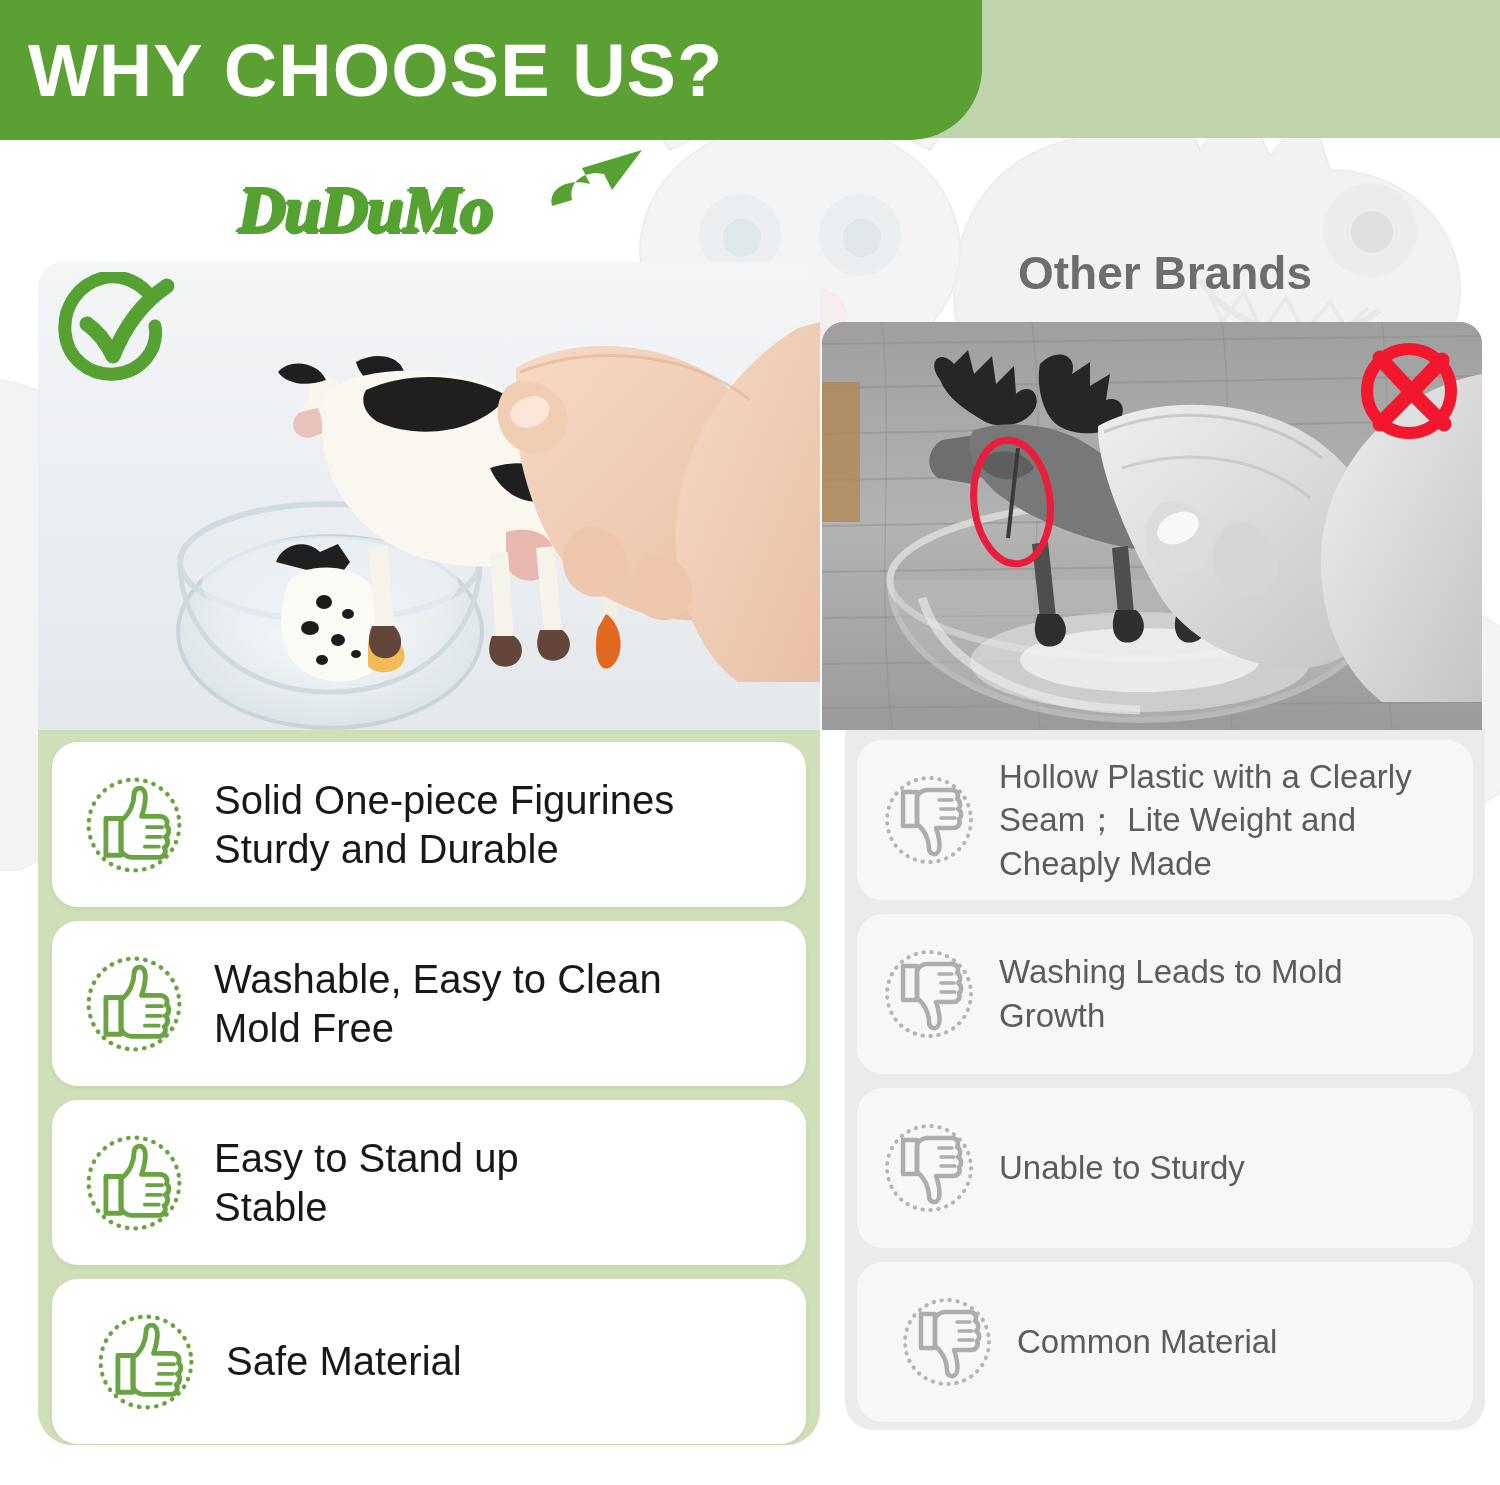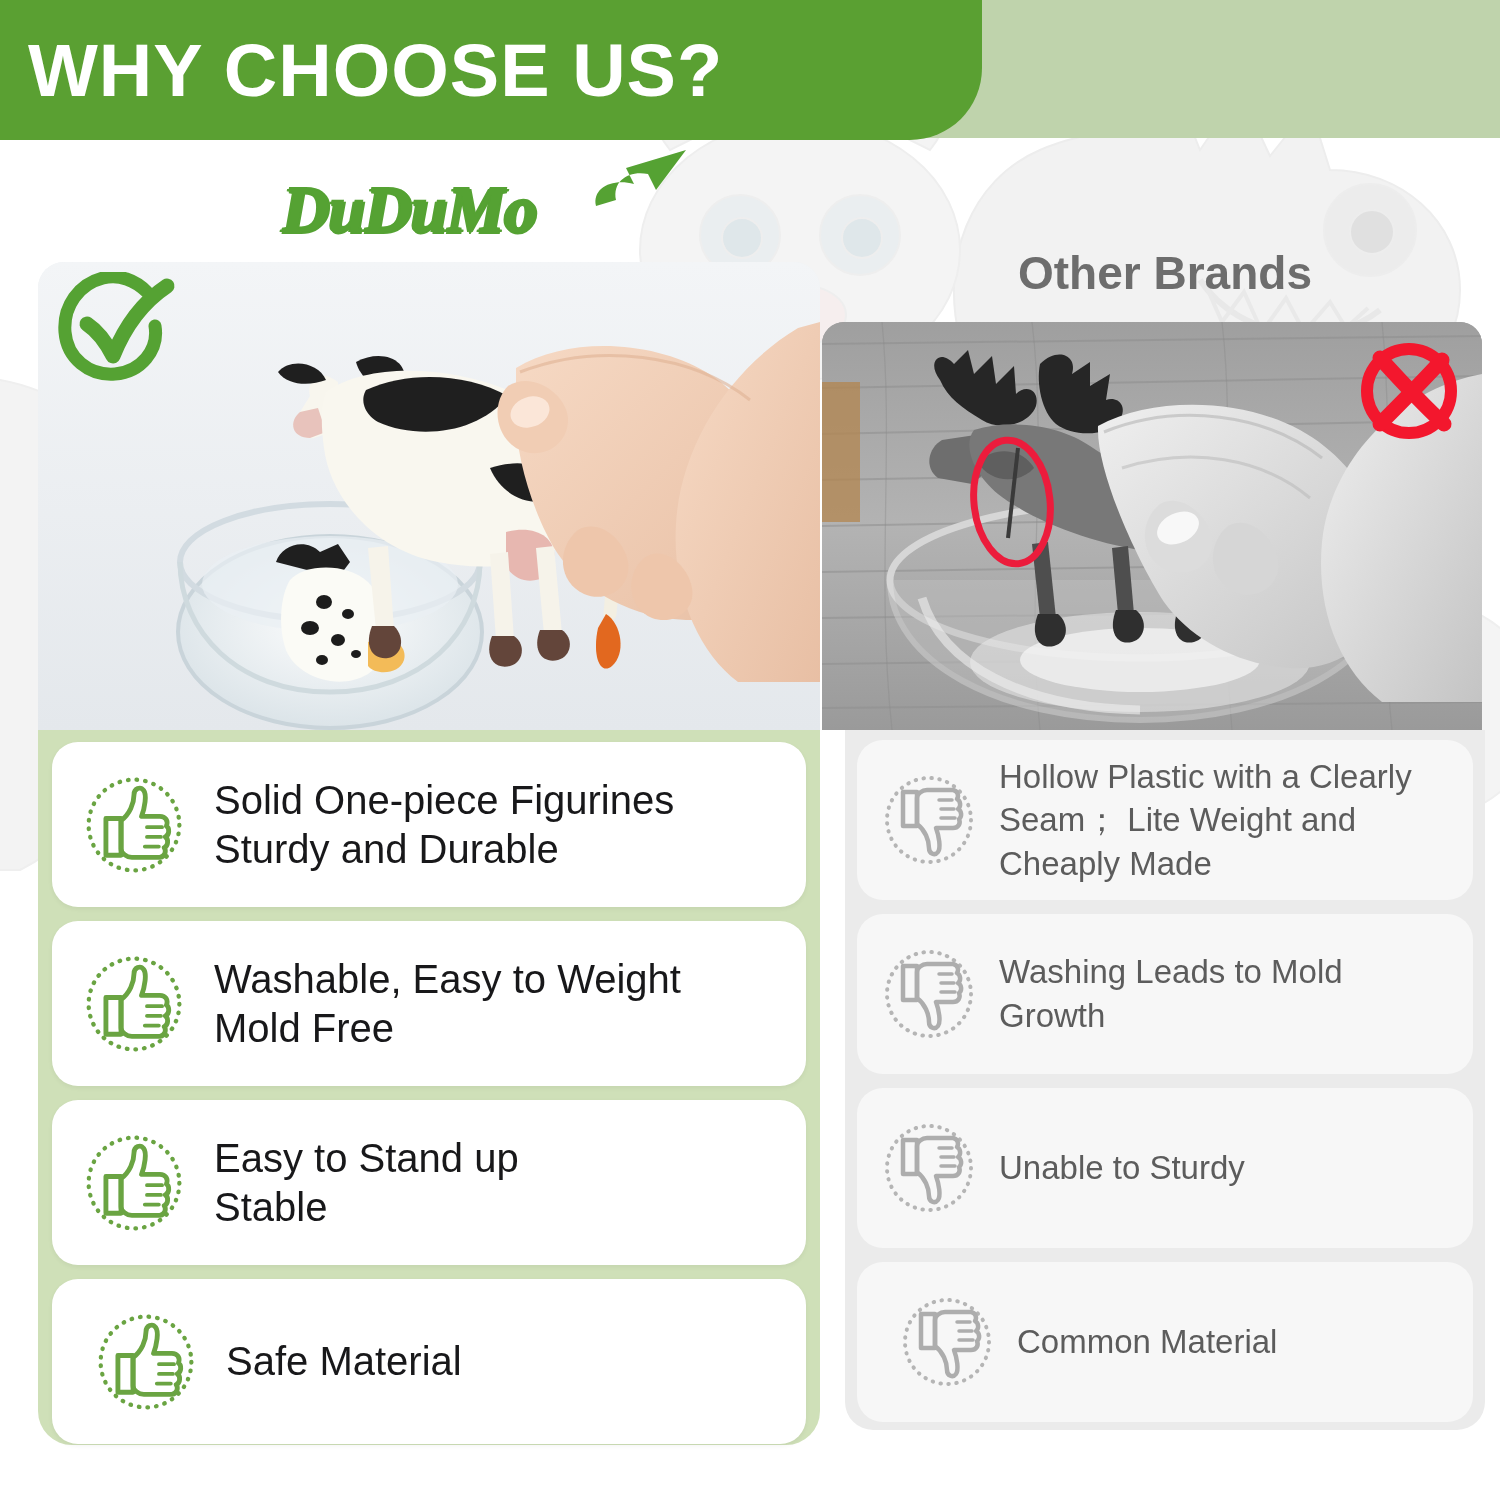--- a/index.html
+++ b/index.html
@@ -56,21 +56,20 @@
     white-space: nowrap;
     font-family: "Liberation Sans", sans-serif;
   }
 
   
   #logo-wrap {
     position: absolute;
     left: 238px; top: 150px;
     width: 420px; height: 105px;
     z-index: 3;
-    margin-left: 44px;
   }
   #logo-text {
     position: absolute;
     left: 0; top: 22px;
     font-size: 66px;
     font-weight: bold;
     font-style: italic;
     color: #55a233;
     letter-spacing: -1px;
     font-family: "Liberation Serif", serif;
@@ -420,21 +419,21 @@
 
     <div class="card card-pro">
       <div class="icon-badge">
         <svg viewBox="0 0 100 100">
           <circle cx="50" cy="50" r="42" fill="none" stroke="#6aa442" stroke-width="4" stroke-linecap="round" stroke-dasharray="0.5 7.5"></circle>
           <path d="M24 44 L38 44 L38 78 L24 78 Z" fill="none" stroke="#6aa442" stroke-width="4.5" stroke-linejoin="round"></path>
           <path d="M38 46 C46 40 50 30 50 22 C50 16 56 14 59 18 C62 22 60 34 57 42 L74 42 C79 42 82 46 80 51 C83 53 83 59 79 61 C82 63 82 69 78 71 C80 74 79 79 74 80 L48 80 C43 80 38 76 38 72 Z" fill="none" stroke="#6aa442" stroke-width="4.5" stroke-linejoin="round"></path>
           <path d="M62 52 L76 52 M62 61 L75 61 M60 70 L73 70" stroke="#6aa442" stroke-width="3.5" stroke-linecap="round"></path>
         </svg>
       </div>
-      <div class="card-text">Washable, Easy to Weight
+      <div class="card-text">Washable, Easy to Clean
 Mold Free</div>
     </div>
 
     <div class="card card-pro">
       <div class="icon-badge">
         <svg viewBox="0 0 100 100">
           <circle cx="50" cy="50" r="42" fill="none" stroke="#6aa442" stroke-width="4" stroke-linecap="round" stroke-dasharray="0.5 7.5"></circle>
           <path d="M24 44 L38 44 L38 78 L24 78 Z" fill="none" stroke="#6aa442" stroke-width="4.5" stroke-linejoin="round"></path>
           <path d="M38 46 C46 40 50 30 50 22 C50 16 56 14 59 18 C62 22 60 34 57 42 L74 42 C79 42 82 46 80 51 C83 53 83 59 79 61 C82 63 82 69 78 71 C80 74 79 79 74 80 L48 80 C43 80 38 76 38 72 Z" fill="none" stroke="#6aa442" stroke-width="4.5" stroke-linejoin="round"></path>
           <path d="M62 52 L76 52 M62 61 L75 61 M60 70 L73 70" stroke="#6aa442" stroke-width="3.5" stroke-linecap="round"></path>

